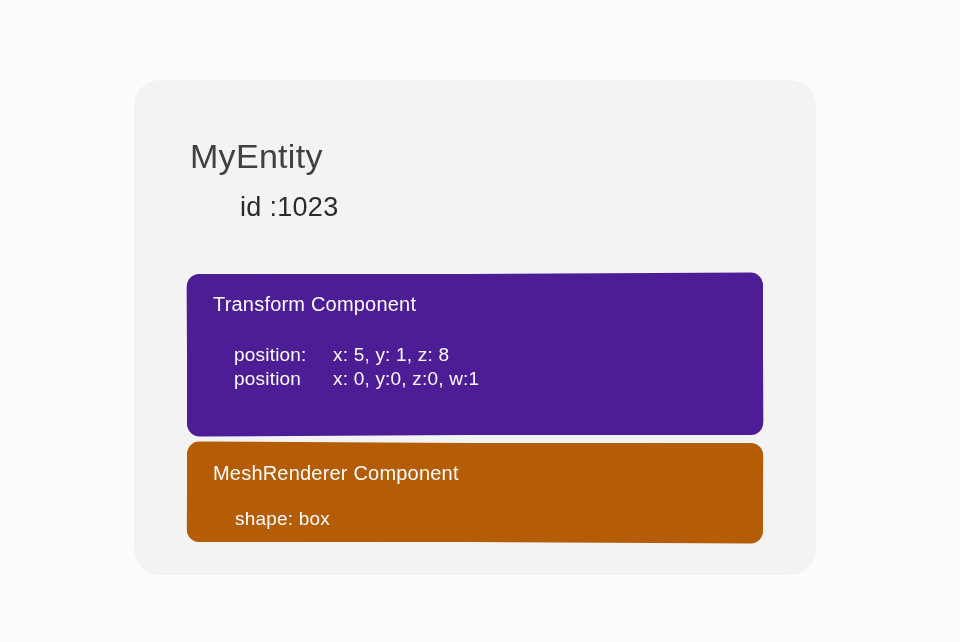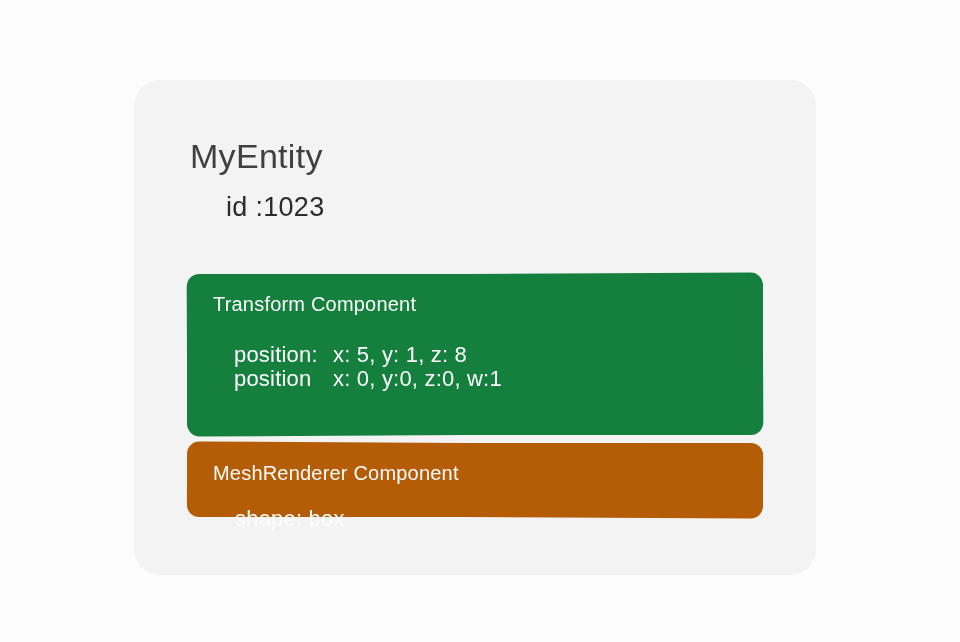--- a/index.html
+++ b/index.html
@@ -27,21 +27,21 @@
     position: absolute;
     left: 56px;
     top: 59px;
     font-size: 34px;
     line-height: 34px;
     color: #404040;
     letter-spacing: 0.3px;
   }
   .entity-id {
     position: absolute;
-    left: 92px;
+    left: 106px;
     top: 114px;
     font-size: 27px;
     line-height: 27px;
     color: #2b2b2b;
     letter-spacing: 0.3px;
   }
   .component {
     position: absolute;
     left: 53px;
     width: 576px;
@@ -54,37 +54,37 @@
     content: "";
     position: absolute;
     inset: 0;
     background: inherit;
     border-radius: inherit;
     z-index: -1;
   }
   .component.transform {
     top: 194px;
     height: 161px;
-    background: #15803d;
+    background: #4c1d95;
   }
   .component.transform::before { transform: rotate(-0.3deg); }
   .component.mesh {
     top: 363px;
-    height: 74px;
+    height: 99px;
     background: #b45c06;
   }
   .component.mesh::before { transform: rotate(0.3deg); }
   .component-title {
     padding: 19px 0 0 26px;
     font-size: 20px;
     line-height: 23px;
     letter-spacing: 0.2px;
   }
   .props {
-    font-size: 22px;
+    font-size: 19px;
     line-height: 24px;
     letter-spacing: 0.2px;
   }
   .transform .props { margin: 27px 0 0 47px; }
   .mesh .props { margin: 22px 0 0 48px; }
   .prop-row {
     display: grid;
     grid-template-columns: 99px 1fr;
   }
   .mesh .prop-row { grid-template-columns: auto 1fr; gap: 48px; }

